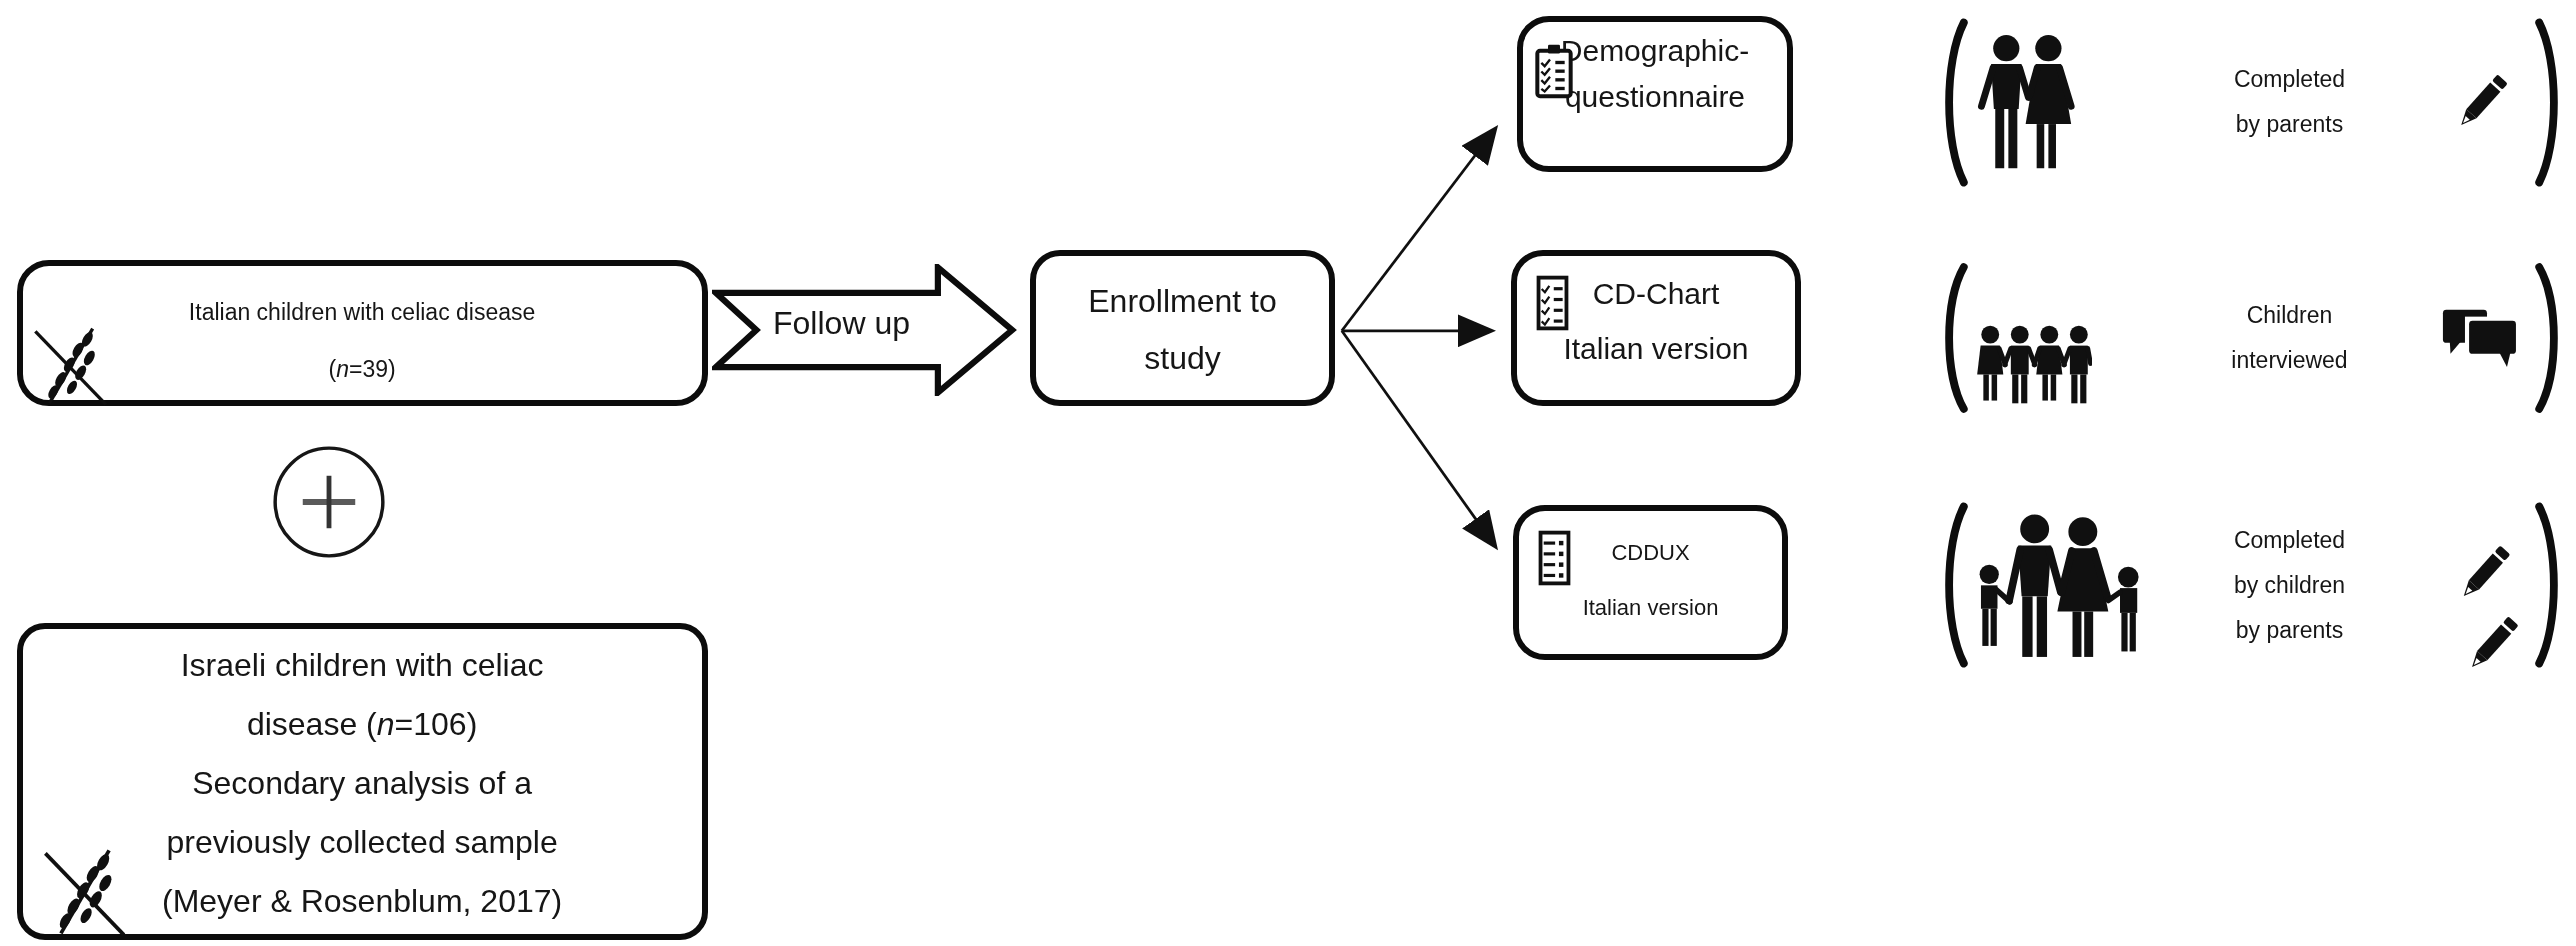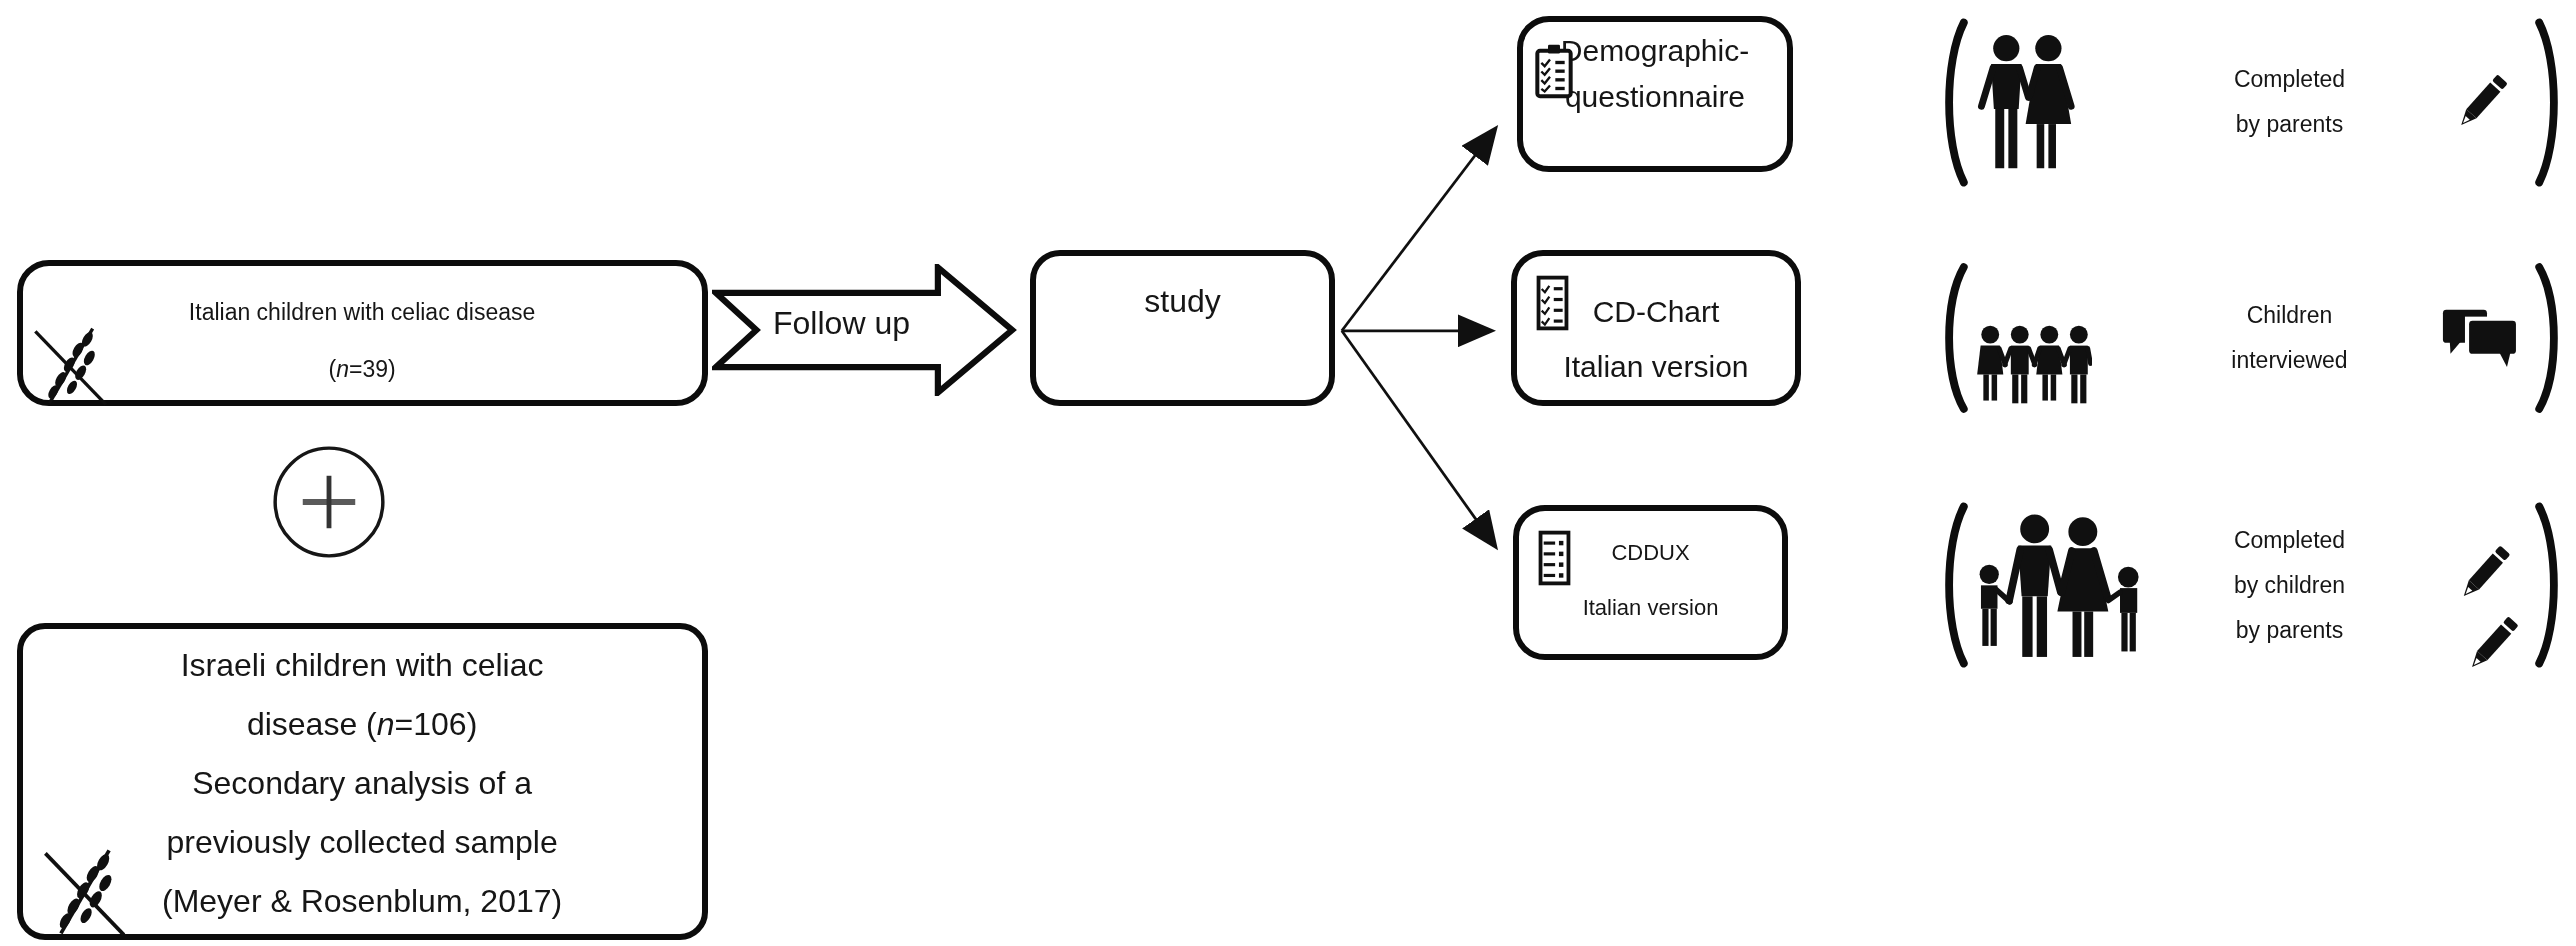--- a/index.html
+++ b/index.html
@@ -22,21 +22,21 @@
     font-size:23px;line-height:57px;padding-top:18px;}
   .israeli-box{left:16.6px;top:623px;width:691px;height:317px;border-radius:28px;
     font-size:32px;line-height:59px;padding-top:7px;}
   
   .enroll-box{left:1030px;top:250px;width:305px;height:156px;border-radius:30px;
     font-size:32px;line-height:57px;padding-top:16.6px;}
   
   .demo-box{left:1517px;top:16px;width:276px;height:156px;border-radius:32px;
     font-size:30px;line-height:46px;padding-top:5.5px;}
   .cdchart-box{left:1511px;top:250px;width:290px;height:156px;border-radius:32px;
-    font-size:30px;line-height:55px;padding-top:28px;}
+    font-size:30px;line-height:55px;padding-top:10px;}
   .cddux-box{left:1513px;top:505px;width:275px;height:155px;border-radius:32px;
     font-size:22px;line-height:55px;padding-top:14px;}
   .box-icon{position:absolute;}
   
   .follow-arrow-svg{position:absolute;left:712px;top:264px;}
   .follow-label{position:absolute;left:745px;top:305px;width:193px;
     text-align:center;font-size:32px;}
   
   .fanout-svg{position:absolute;left:1328px;top:55px;}
   
@@ -105,20 +105,21 @@
   </g>
   <line x1="14" y1="14" x2="120" y2="124" stroke="#101010" stroke-width="5"></line>
 </svg>
 
 <svg class="follow-arrow-svg" width="306" height="132" viewBox="0 0 444 192">
   <polygon points="5,42 328,42 328,5 436,96 328,187 328,150 5,150 64,96" fill="#ffffff" stroke="#0c0c0c" stroke-width="9" stroke-linejoin="miter"></polygon>
 </svg>
 <div class="follow-label">Follow up</div>
 
 <div class="box enroll-box">
+  <div>Enrollment to</div>
   <div>study</div>
 </div>
 
 <svg class="fanout-svg" width="193" height="524" viewBox="0 0 280 760">
   <defs>
     <marker id="ah" markerWidth="14" markerHeight="12" refX="12" refY="6" orient="auto">
       <polygon points="0,0 14,6 0,12" fill="#101010"></polygon>
     </marker>
   </defs>
   <line x1="20" y1="400" x2="242" y2="108" stroke="#101010" stroke-width="4" marker-end="url(#ah)"></line>

